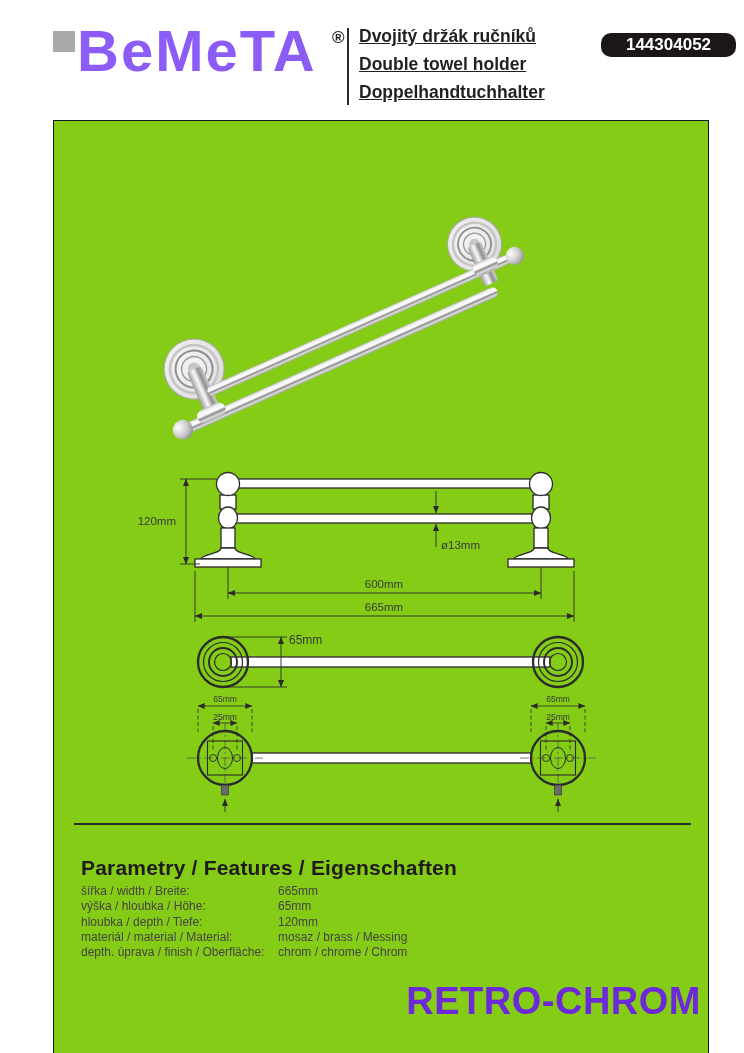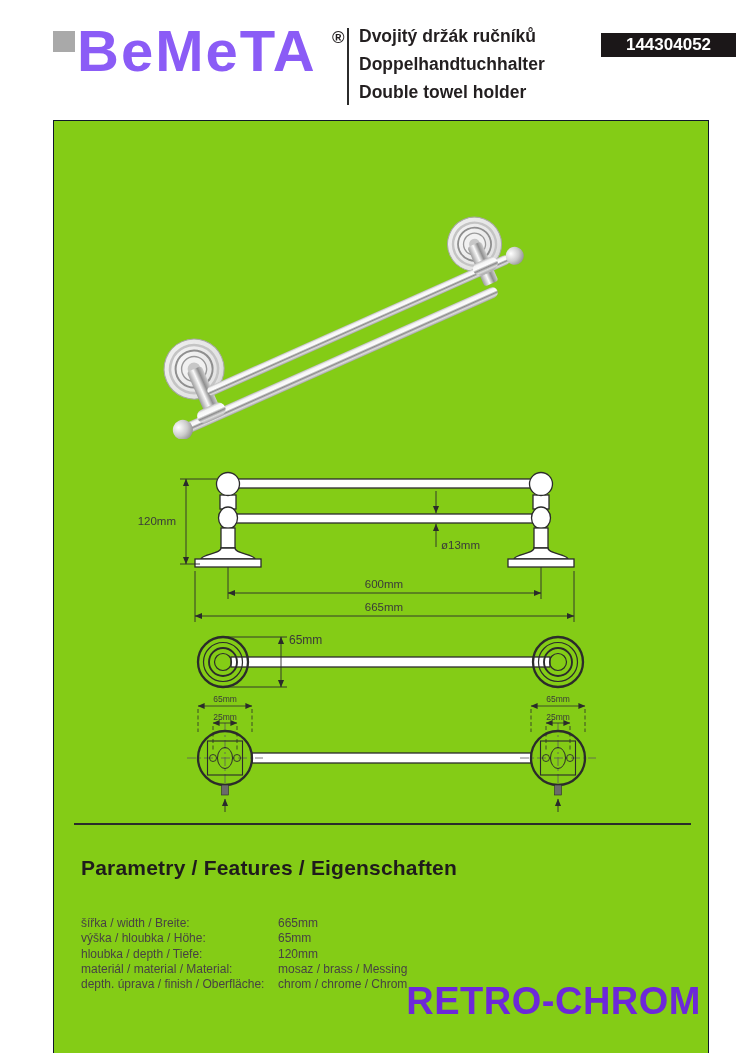--- a/index.html
+++ b/index.html
@@ -8,58 +8,58 @@
     font-family:"Liberation Sans", sans-serif;color:#231f20;overflow:hidden;
   }
   
   .logo-square{position:absolute;left:53px;top:31px;width:22px;height:21px;background:#a9a9a9;}
   .logo-text{
     position:absolute;left:77px;top:22px;font-size:58px;line-height:1;
     font-weight:bold;letter-spacing:2px;color:#8b5cf6;
   }
   .reg-mark{position:absolute;left:332px;top:28px;font-size:17px;font-weight:bold;color:#231f20;}
   .header-divider{position:absolute;left:347px;top:28px;width:2px;height:77px;background:#2b2b2b;}
-  .titles{position:absolute;left:359px;top:22px;}
+  .titles{position:absolute;left:359px;top:22px;text-decoration:underline;}
   .title-line{font-size:17.5px;font-weight:bold;line-height:28px;color:#231f20;white-space:nowrap;}
   .code-badge{
     position:absolute;left:601px;top:33px;width:135px;height:24px;background:#1b1718;
-    color:#ffffff;font-size:17px;font-weight:bold;text-align:center;line-height:24px;
+    color:#ffffff;font-size:17px;font-weight:bold;text-align:center;line-height:24px;border-radius:10px;
   }
   
   .content-box{
     position:absolute;left:53px;top:120px;width:656px;height:961px;
     border:1px solid #0f172a;box-sizing:border-box;background:#84cc16;
   }
   .photo-svg{position:absolute;left:47px;top:58px;width:470px;height:260px;}
   .tech-svg{position:absolute;left:0px;top:330px;width:656px;height:380px;}
   .box-divider{position:absolute;left:20px;top:702px;width:617px;height:2px;background:#2b2b2b;}
   
   .params-heading{position:absolute;left:27px;top:735px;font-size:21px;font-weight:bold;color:#1f1b1c;letter-spacing:.2px;}
-  .params-rows{position:absolute;left:27px;top:763px;width:600px;margin-top:32px;}
+  .params-rows{position:absolute;left:27px;top:763px;width:600px;}
   .param-row{position:relative;height:15.3px;font-size:12px;color:#474243;white-space:nowrap;}
   .param-value{position:absolute;left:197px;top:0;}
   
   .series-name{
     position:absolute;right:43px;top:980px;font-size:38px;font-weight:bold;
     color:#6d28d9;letter-spacing:.5px;
   }
   svg text{font-family:"Liberation Sans", sans-serif;fill:#3a3a3a;}
 </style>
 </head>
 <body>
 
 <div>
   <div class="logo-square"></div>
   <div class="logo-text">BeMeTA</div>
   <div class="reg-mark">®</div>
   <div class="header-divider"></div>
   <div class="titles">
     <div class="title-line">Dvojitý držák ručníků</div>
+    <div class="title-line">Double towel holder</div>
     <div class="title-line">Doppelhandtuchhalter</div>
-    <div class="title-line">Double towel holder</div>
   </div>
   <div class="code-badge">144304052</div>
 </div>
 
 <div class="content-box">
 
   <svg class="photo-svg" viewBox="0 0 470 260">
     <defs>
       <linearGradient id="tube" x1="0" y1="0" x2="0" y2="1">
         <stop offset="0" stop-color="#b9b9b9"></stop>

